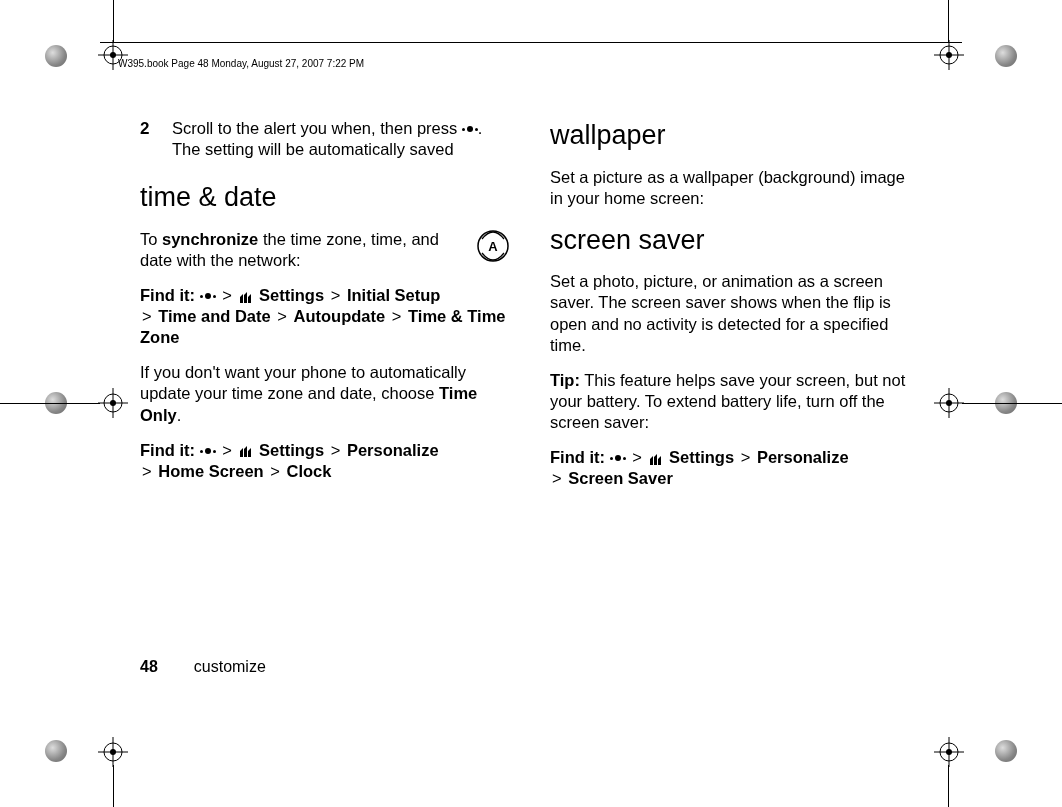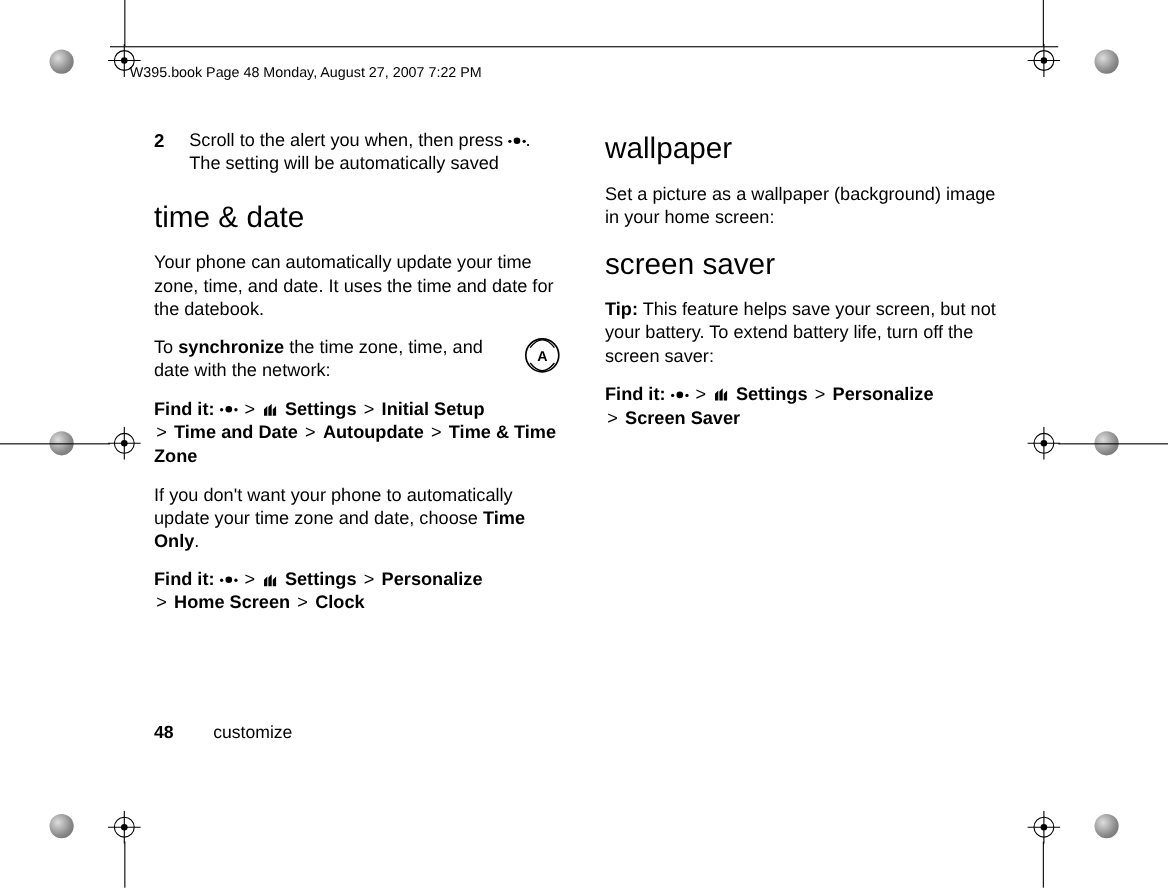--- a/index.html
+++ b/index.html
@@ -26,21 +26,21 @@
     position: absolute;
     left: 100px;
     top: 42px;
     right: 100px;
     border-top: 1px solid #000;
   }
   .header-text {
     position: absolute;
     left: 118px;
     top: 58px;
-    font-size: 13px;
+    font-size: 10px;
   }
   .content {
     position: absolute;
     left: 140px;
     top: 118px;
     width: 780px;
     display: flex;
     gap: 40px;
   }
   .col {
@@ -168,21 +168,20 @@
   <div class="col">
     <div class="step">
       <div class="step-num">2</div>
       <div>
         <span>Scroll to the alert you when, then press </span><span class="nav-icon"><span class="center"></span></span><span>. The setting will be automatically saved</span>
       </div>
     </div>
 
     <h2 class="section">time &amp; date</h2>
 
-    <div class="para">Your phone can automatically update your time zone, time, and date. It uses the time and date for the datebook.</div>
 
     <div class="para" style="overflow:hidden;">
       <span class="network-icon">
         <svg viewBox="0 0 34 34">
           <circle cx="17" cy="17" r="15" fill="none" stroke="#000" stroke-width="1.5"></circle>
           <path d="M 6 10 Q 17 -4 28 10" fill="none" stroke="#000" stroke-width="1.3"></path>
           <path d="M 6 24 Q 17 38 28 24" fill="none" stroke="#000" stroke-width="1.3"></path>
           <text x="17" y="22" text-anchor="middle" font-size="13" font-family="Arial" font-weight="bold">A</text>
         </svg>
       </span>
@@ -227,20 +226,21 @@
       <span class="gt">&gt;</span>
       <b class="cond">Clock</b>
     </div>
   </div>
 
   <div class="col">
     <h2 class="section" style="margin-top:0;">wallpaper</h2>
     <div class="para">Set a picture as a wallpaper (background) image in your home screen:</div>
 
     <h2 class="section">screen saver</h2>
+    <div class="para">Set a photo, picture, or animation as a screen saver. The screen saver shows when the flip is open and no activity is detected for a specified time.</div>
     <div class="para">
       <b>Tip:</b><span> This feature helps save your screen, but not your battery. To extend battery life, turn off the screen saver:</span>
     </div>
     <div class="para">
       <b>Find it:</b>
       <span class="nav-icon"><span class="center"></span></span>
       <span class="gt">&gt;</span>
       <span class="settings-icon"><svg viewBox="0 0 16 14">
             <path d="M2 11 L2 5 L5 2 L5 11 Z M6 11 L6 3 L9 0 L9 11 Z M10 11 L10 5 L13 2 L13 11 Z" fill="#000"></path>
           </svg></span>

